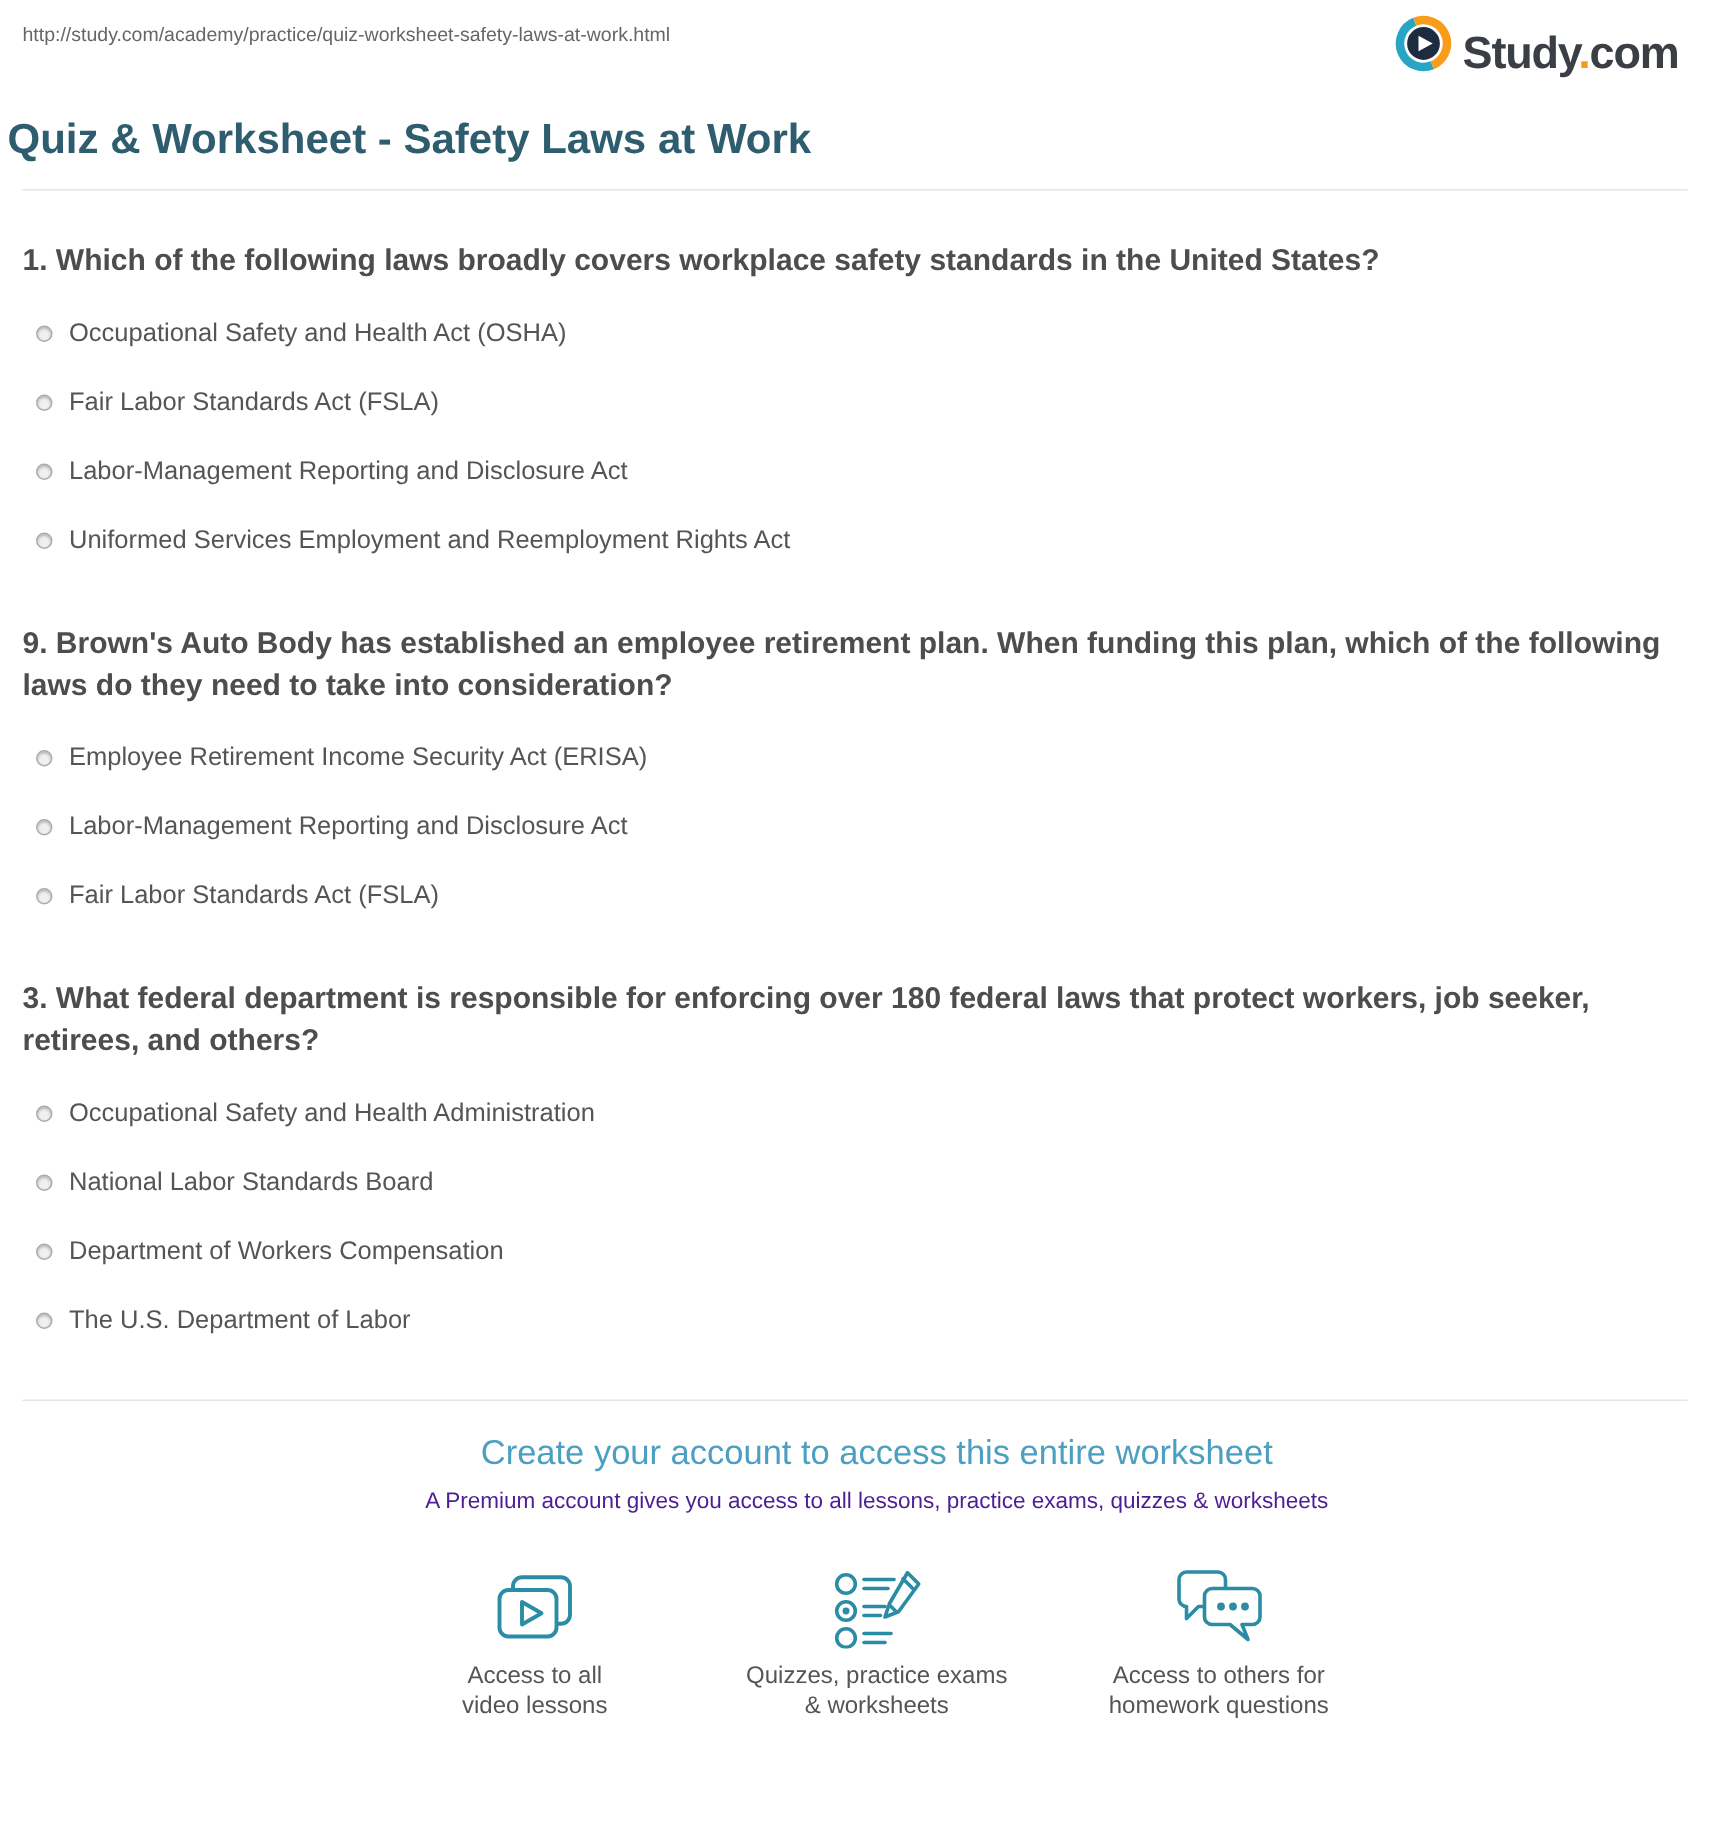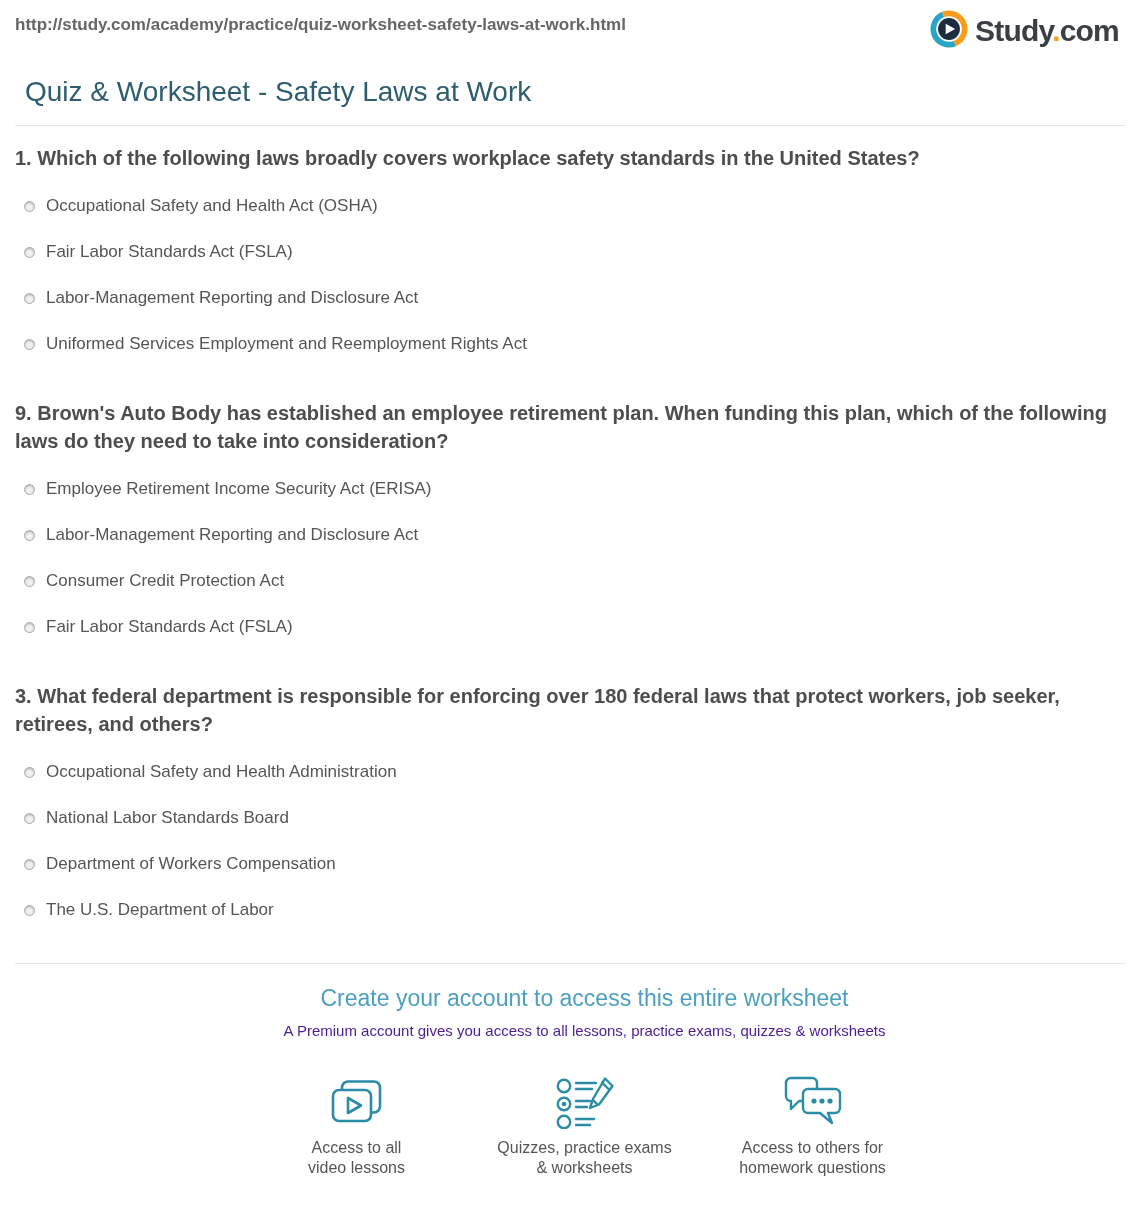--- a/index.html
+++ b/index.html
@@ -4,30 +4,30 @@
 <style>
   * { box-sizing: border-box; }
   html, body { margin: 0; padding: 0; }
   body {
     width: 1140px; height: 1225px; overflow: hidden;
     background: #ffffff;
     font-family: "Liberation Sans", sans-serif;
     -webkit-font-smoothing: antialiased;
   }
   .topbar { display: flex; justify-content: space-between; align-items: flex-start; padding: 10px 15px 0 15px; }
-  .url-text { font-size: 17px; color: #666; padding-top: 5px; font-weight: bold; }
-  .logo { display: flex; align-items: center; gap: 7px; margin-right: 6px; }
+  .url-text { font-size: 13px; color: #666; padding-top: 5px; }
+  .logo { display: flex; align-items: flex-end; gap: 7px; margin-right: 6px; }
   .logo-text { font-size: 30px; font-weight: 700; color: #3a3e45; letter-spacing: -0.8px; }
   .logo-dot { color: #f89c1c; }
 
-  h1.page-title { margin: 24px 15px 0 25px; font-size: 28px; font-weight: 400; color: #2d5d6e; }
+  h1.page-title { margin: 24px 15px 0 5px; font-size: 28px; font-weight: 700; color: #2d5d6e; }
   .rule { border: none; border-top: 1px solid #e5e5e5; margin: 17px 15px 0 15px; }
 
   .question { margin: 45px 15px 0 15px; }
-  .question.first { margin-top: 18px; }
+  .question.first { margin-top: 33px; }
   .question-text { font-size: 20px; font-weight: 700; color: #4d4d4d; line-height: 28px; }
   .option { display: flex; align-items: center; margin-top: 26px; padding-left: 9px; cursor: pointer; }
   .option.first { margin-top: 24px; }
   .radio {
     width: 11px; height: 11px; border-radius: 50%;
     border: 1px solid #ababab; background: #f0f0f0;
     box-shadow: inset 0 1px 2px rgba(0,0,0,0.28);
     flex: 0 0 auto;
   }
   .option-label { margin-left: 11px; font-size: 17px; color: #555; }
@@ -87,24 +87,20 @@
 
 <div class="question">
   <div class="question-text">9. Brown's Auto Body has established an employee retirement plan. When funding this plan, which of the following laws do they need to take into consideration?</div>
   <div class="option first">
     <span class="radio"></span>
     <span class="option-label">Employee Retirement Income Security Act (ERISA)</span>
   </div>
   <div class="option">
     <span class="radio"></span>
     <span class="option-label">Labor-Management Reporting and Disclosure Act</span>
-  </div>
-  <div class="option">
-    <span class="radio"></span>
-    <span class="option-label">Consumer Credit Protection Act</span>
   </div>
   <div class="option">
     <span class="radio"></span>
     <span class="option-label">Fair Labor Standards Act (FSLA)</span>
   </div>
 </div>
 
 <div class="question">
   <div class="question-text">3. What federal department is responsible for enforcing over 180 federal laws that protect workers, job seeker, retirees, and others?</div>
   <div class="option first">

